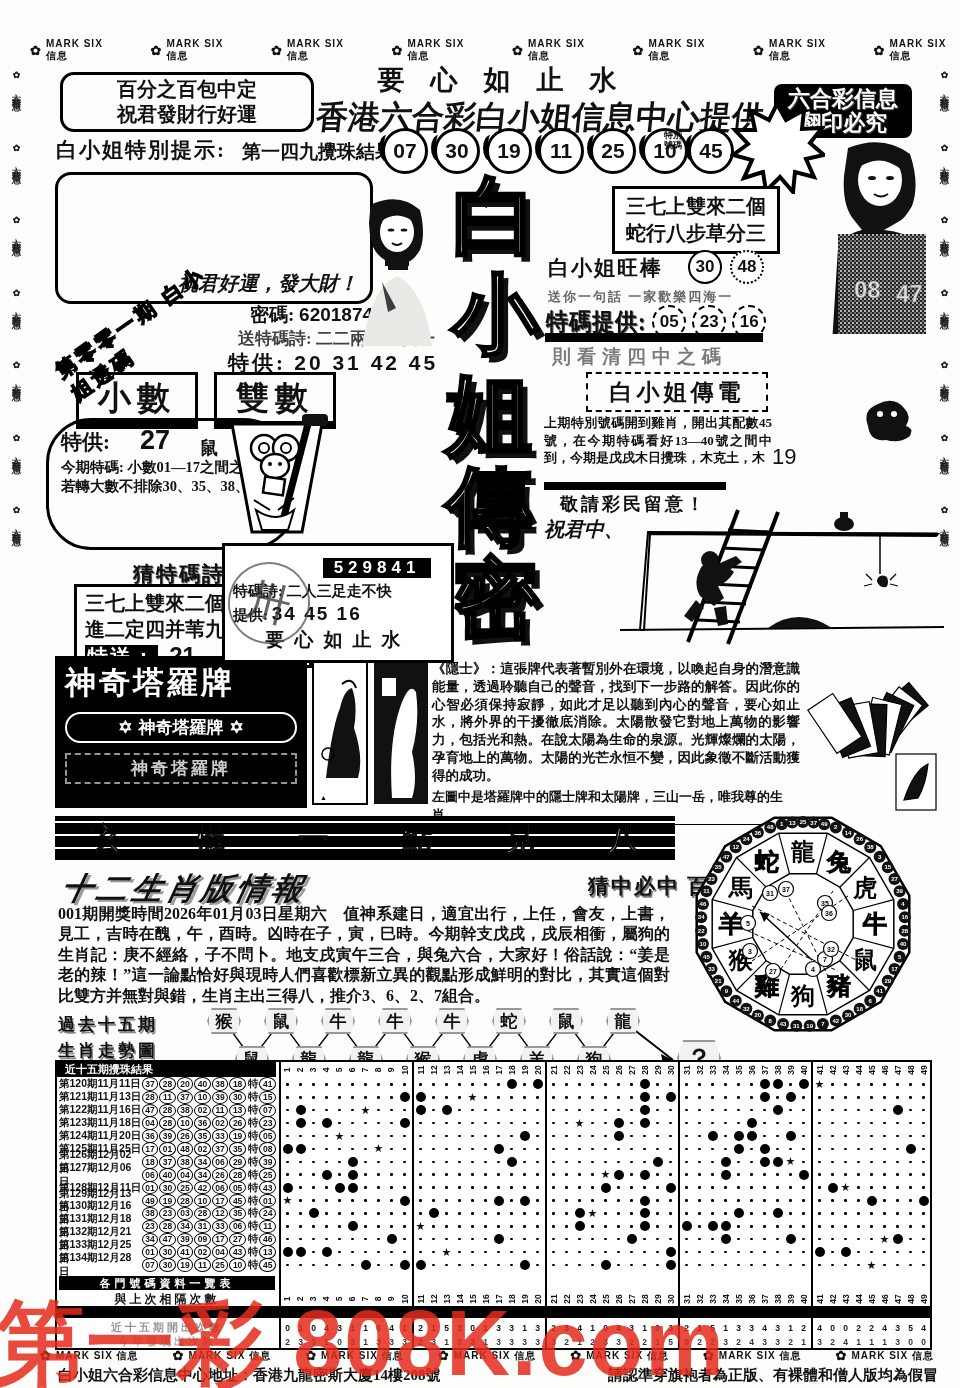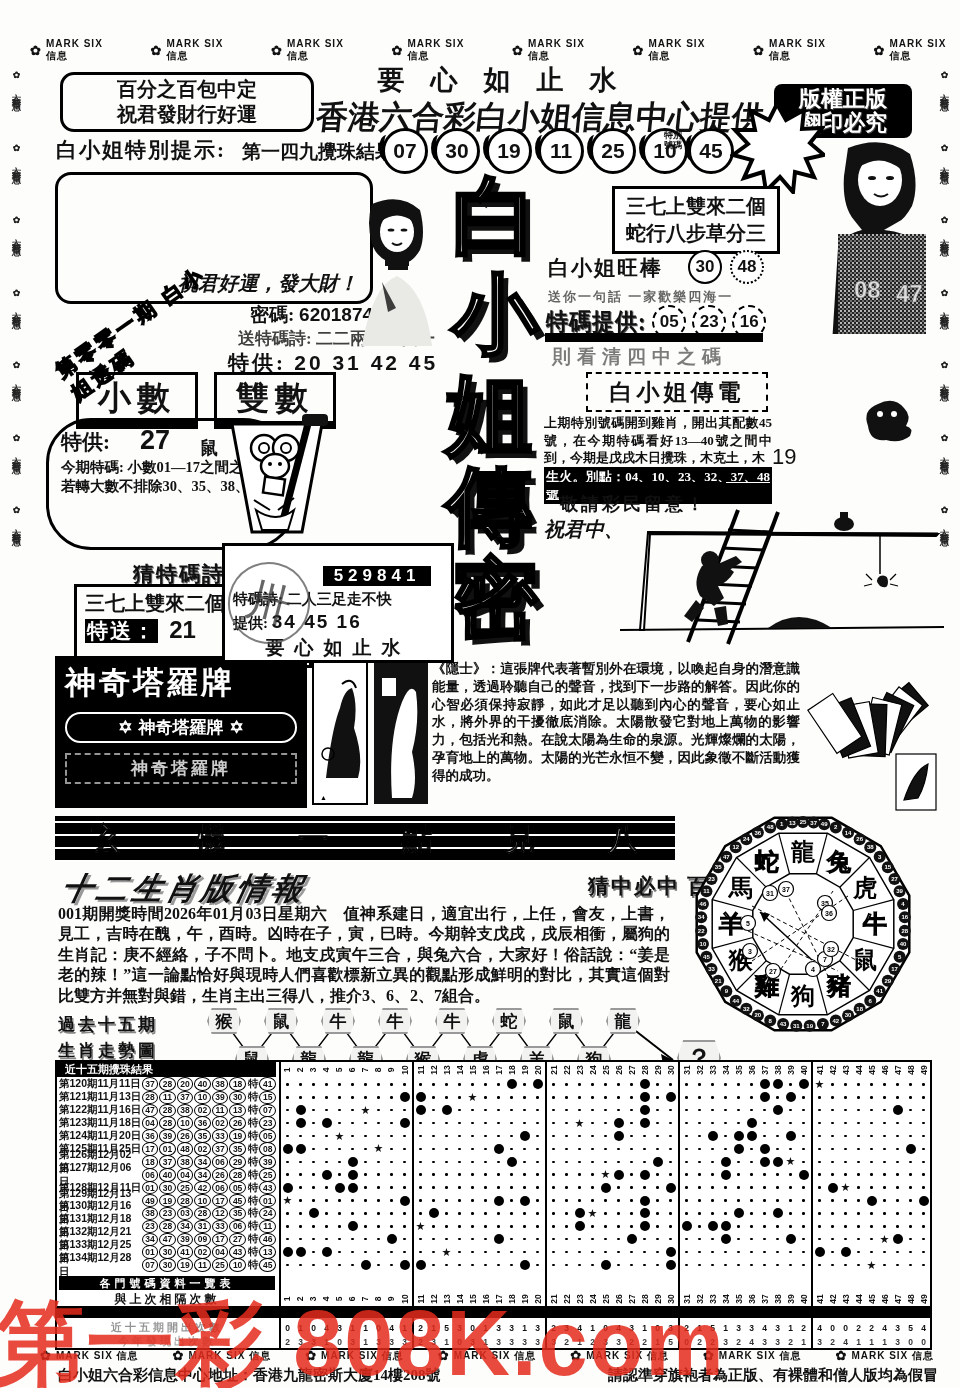--- a/index.html
+++ b/index.html
@@ -77,21 +77,21 @@
   #bubble-num{font-size:27px;font-weight:bold;margin-left:26px;font-family:"Liberation Sans",sans-serif;}
   #bubble-text{font-size:14.5px;font-weight:bold;line-height:1.3;margin-top:2px;}
   #rat-char{left:200px;top:436px;font-size:18px;font-weight:bold;}
   #poem-label2{left:133px;top:560px;font-size:21px;font-weight:900;letter-spacing:2px;text-shadow:1px 1px 0 #666;}
   #poem-box{left:74px;top:584px;width:238px;height:84px;border:3px solid #000;padding:3px 8px;box-sizing:border-box;}
   #poem-box .pl{font-size:20px;font-weight:bold;line-height:1.3;}
   #send-row{font-size:21px;font-weight:bold;}
   #send-label{background:#000;color:#fff;padding:0 2px;letter-spacing:2px;}
   #send-num{font-size:24px;font-family:"Liberation Sans",sans-serif;margin-left:6px;}
   
-  #mibox{left:222px;top:543px;width:232px;height:120px;border:3px solid #000;background:#fff;padding:20px 8px;box-sizing:border-box;z-index:4;}
+  #mibox{left:222px;top:543px;width:232px;height:120px;border:3px solid #000;background:#fff;padding:12px 8px;box-sizing:border-box;z-index:4;}
   #mi-code{display:block;margin:0 auto 3px 90px;width:108px;background:#000;color:#fff;text-align:center;
     font:bold 17px "Liberation Sans",sans-serif;letter-spacing:5px;}
   #mibox .mrowt{font-size:15px;font-weight:bold;line-height:1.35;}
   #mi-supply{font-size:19px;letter-spacing:2px;}
   #mi-sure{text-align:center;font-size:19px;font-weight:bold;letter-spacing:10px;}
   #scribble{left:228px;top:562px;width:78px;height:78px;border:2px solid #555;border-radius:50%;z-index:5;
     display:flex;align-items:center;justify-content:center;font-size:44px;color:#333;transform:rotate(14deg);opacity:.75;background:transparent;}
   
   #tarot-panel{left:55px;top:656px;width:252px;height:152px;background:#000;color:#fff;padding:6px 10px;box-sizing:border-box;}
   #tarot-title{font-size:31px;font-weight:900;letter-spacing:3px;font-family:"Liberation Sans",sans-serif;}
@@ -210,21 +210,21 @@
       </span>
     </div>
 
   <div class="abs" id="blessing-box">
     <span>百分之百包中定</span>
     <span>祝君發財行好運</span>
   </div>
   <div class="abs" id="issue-title">要心如止水</div>
   <div class="abs" id="main-title">香港六合彩白小姐信息中心提供</div>
   <div class="abs" id="stamp">
-    <span>版權正版</span>
+    <span>六合彩信息</span>
     <span>翻印必究</span>
   </div>
 
   <div class="abs" id="tip-label">白小姐特別提示:</div>
   <div class="abs" id="draw-label">第一四九攪珠結果</div>
   <div class="abs" id="balls-row">
       <div class="ball">07</div>
       <div class="ball">30</div>
       <div class="ball">19</div>
       <div class="ball">11</div>
@@ -316,21 +316,20 @@
         <span class="circ-num" style="border-style: dashed;">23</span>
         <span class="circ-num" style="border-style: dashed;">16</span>
       </span>
   </div>
   <div class="abs" id="teti-bar"></div>
   <div class="abs" id="teti-bottom">則看清四中之碼</div>
 
   <div class="abs" id="cd-box">白小姐傳電</div>
   <div class="abs" id="cd-para">
     <span>上期特別號碼開到雞肖，開出其配數45號，在今期特碼看好13—40號之間中到，今期是戊戌木日攪珠，木克土，木</span>
-    <span id="cd-highlight">生火。別點：04、10、23、32、37、48號</span>
   </div>
   <div class="abs" id="cd-bar2"></div>
   <div class="abs" id="cd-notice">敬請彩民留意！</div>
   <div class="abs" id="cd-wish">祝君中、</div>
   <div class="abs" id="cd-num">19</div>
 
   <svg class="abs" style="left:858px;top:396px;" width="56" height="48" viewBox="0 0 56 48">
     <path d="M10,30 q-6,-16 10,-22 q16,-8 26,4 q8,8 2,18 q8,2 4,10 q-10,8 -24,4 q-16,2 -18,-14z" fill="#111"></path>
     <circle cx="22" cy="18" r="3" fill="#fff"></circle>
       <circle cx="36" cy="18" r="3" fill="#fff"></circle>
@@ -396,20 +395,21 @@
         <line x1="40" y1="86" x2="56" y2="96"></line>
         <line x1="80" y1="84" x2="64" y2="96"></line>
       </g>
     <path d="M42,96 q20,14 38,0 l-6,20 l-26,0z" fill="#fff" stroke="#000" stroke-width="2"></path>
   </svg>
   <div class="abs" id="rat-char">鼠</div>
 
   <div class="abs" id="poem-label2">猜特碼詩:</div>
   <div class="abs" id="poem-box">
     <div class="pl">三七上雙來二個</div>
+    <div class="pl">進二定四并苇九</div>
     <div id="send-row">
       <span id="send-label">特送：</span>
       <span id="send-num">21</span>
     </div>
   </div>
 
   <div class="abs" id="mibox">
     <span id="mi-code">529841</span>
     <div class="mrowt">
       <span>特碼詩:</span>
@@ -436,20 +436,21 @@
     <rect x="1" y="2" width="54" height="144" fill="#fff" stroke="#000" stroke-width="2"></rect>
     <path d="M14,120 q6,-50 14,-70 q4,-18 12,-20 q6,16 2,40 q10,30 4,50z" fill="#111"></path>
     <path d="M30,26 q10,-8 14,4" stroke="#000" fill="none" stroke-width="2"></path>
     <circle cx="16" cy="96" r="6" fill="none" stroke="#000" stroke-width="1.5"></circle>
     <rect x="62" y="2" width="54" height="144" fill="#111"></rect>
     <path d="M80,140 q-4,-60 10,-96 q8,-20 14,-10 q4,30 -4,60 q6,28 0,46z" fill="#fff"></path>
     <rect x="70" y="20" width="14" height="18" fill="#fff"></rect>
     <text x="8" y="142" font-size="7" fill="#000">▲</text>
   </svg>
   <div class="abs" id="tarot-text">《隱士》：這張牌代表著暫別外在環境，以喚起自身的潛意識能量，透過聆聽自己的聲音，找到下一步路的解答。因此你的心智必須保持寂靜，如此才足以聽到內心的聲音，要心如止水，將外界的干擾徹底消除。太陽散發它對地上萬物的影響力，包括光和熱。在說太陽為生命的泉源。光輝燦爛的太陽，孕育地上的萬物。太陽的光芒永恒不變，因此象徵不斷活動獲得的成功。</div>
+  <div class="abs" id="tarot-caption">左圖中是塔羅牌中的隱士牌和太陽牌，三山一岳，唯我尊的生肖。</div>
   <svg class="abs" id="card-fan" width="165" height="135" viewBox="0 0 165 135">
     <g stroke="#000" stroke-width="1.2">
       <rect x="96" y="4" width="30" height="52" fill="#111" transform="rotate(50 110 30)"></rect>
       <rect x="92" y="10" width="30" height="52" fill="#fff" transform="rotate(38 106 36)"></rect>
       <rect x="86" y="16" width="30" height="52" fill="#111" transform="rotate(26 100 42)"></rect>
       <rect x="78" y="20" width="30" height="52" fill="#fff" transform="rotate(14 92 46)"></rect>
       <rect x="68" y="24" width="30" height="52" fill="#111" transform="rotate(2 82 50)"></rect>
       <rect x="56" y="24" width="30" height="52" fill="#fff" transform="rotate(-10 70 50)"></rect>
       <rect x="44" y="22" width="30" height="52" fill="#111" transform="rotate(-22 58 48)"></rect>
       <rect x="32" y="18" width="30" height="52" fill="#fff" transform="rotate(-34 46 44)"></rect>

